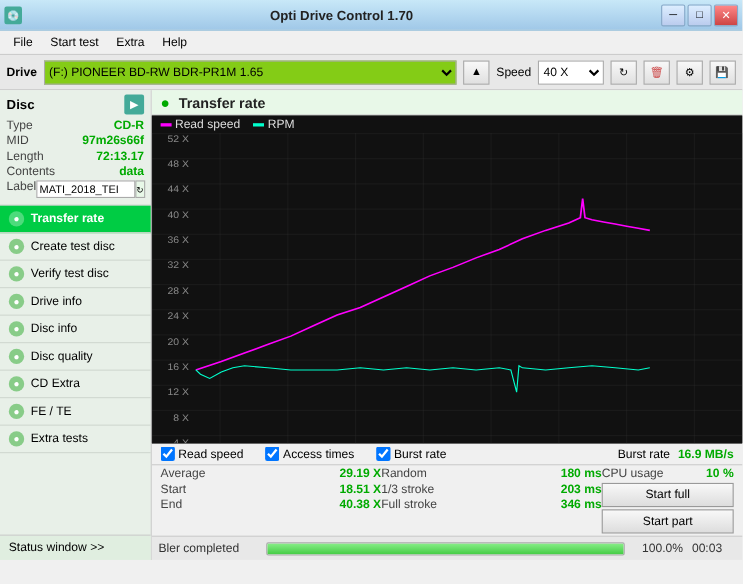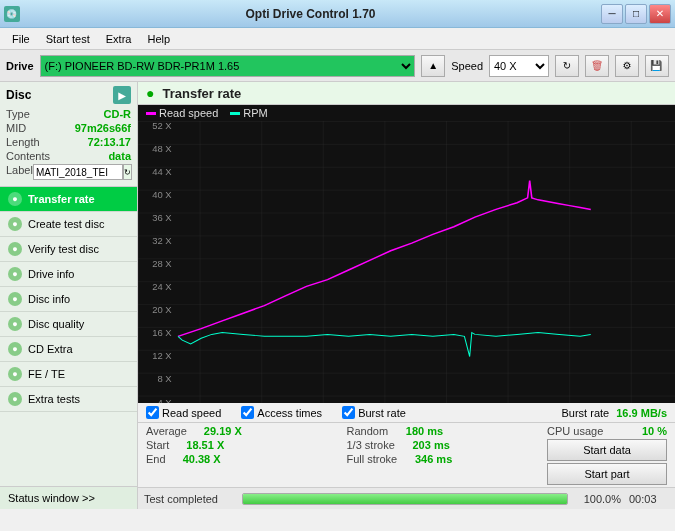--- a/index.html
+++ b/index.html
@@ -67,21 +67,21 @@
       padding: 0 6px;
       gap: 6px;
       border-bottom: 1px solid #ccc;
     }
     #drive-label { font-size: 11px; font-weight: bold; }
     #drive-select {
       flex: 1;
       height: 22px;
       font-size: 11px;
       border: 1px solid #aaa;
-      background: #22c55e;
+      background: #84cc16;
     }
     .drive-btn {
       width: 24px; height: 22px;
       border: 1px solid #aaa;
       background: linear-gradient(to bottom, #f8f8f8, #e0e0e0);
       cursor: pointer; font-size: 10px;
       display: flex; align-items: center; justify-content: center;
     }
     #speed-label { font-size: 11px; font-weight: normal; }
     #speed-select {
@@ -224,20 +224,21 @@
       gap: 0;
     }
     .stat-col {
       flex: 1;
       display: flex;
       flex-direction: column;
       gap: 2px;
     }
     .stat-row {
       display: flex;
+      justify-content: space-between;
       font-size: 11px;
       align-items: center;
     }
     .stat-key { color: #444; }
     .stat-val { color: #00aa00; font-weight: bold; min-width: 55px; text-align: right; }
 
     .btn-start {
       background: linear-gradient(to bottom, #f8f8f8, #ddd);
       border: 1px solid #999;
       padding: 2px 8px;
@@ -516,27 +517,27 @@
           <span class="stat-key">Full stroke</span>
           <span class="stat-val">346 ms</span>
         </div>
       </div>
 
       <div id="right-stat-col">
         <div class="cpu-row">
           <span class="stat-key">CPU usage</span>
           <span class="stat-val">10 %</span>
         </div>
-        <button class="btn-start">Start data</button>
+        <button class="btn-start">Start full</button>
         <button class="btn-start">Start part</button>
       </div>
     </div>
 
     <div id="progress-bar-area">
-      <span id="status-text">Test completed</span>
+      <span id="status-text">Bler completed</span>
       <div id="progress-track">
         <div id="progress-fill" style="width:100%;"></div>
       </div>
       <span id="progress-pct">100.0%</span>
       <span id="time-display">00:03</span>
     </div>
 
   </div>
 </div>
 

